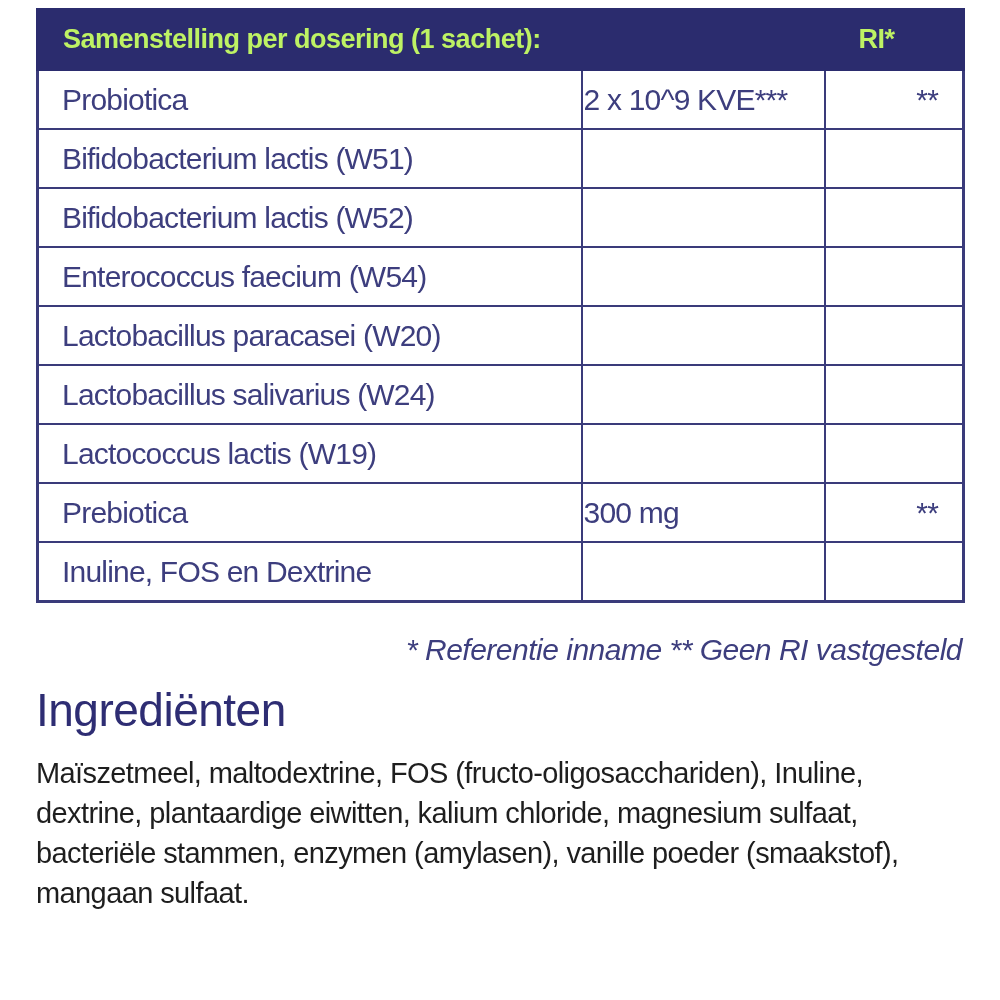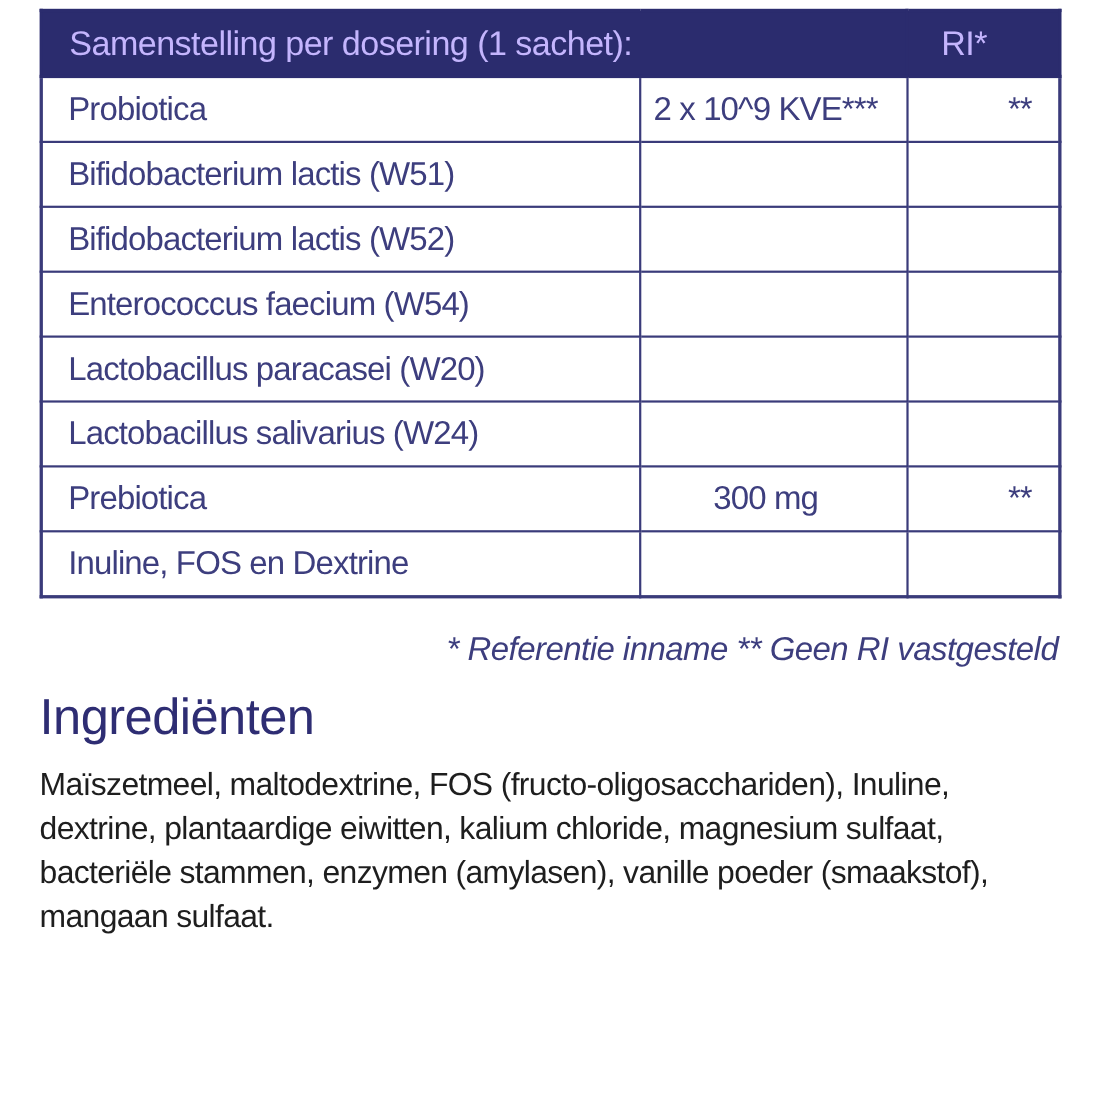--- a/index.html
+++ b/index.html
@@ -23,44 +23,44 @@
     table-layout:fixed;
     width:926px;
     margin:8px 0 0 36px;
   }
   col.c-name{width:544px;}
   col.c-value{width:243px;}
   col.c-ri{width:139px;}
 
   table.composition th{
     background:var(--navy-dark);
-    color:#c4b5fd;
+    color:#bef264;
     height:55px;
-    font-size:31px;
-    font-weight:normal;
+    font-size:27px;
+    font-weight:bold;
     letter-spacing:-0.5px;
     border:3px solid var(--navy-dark);
     vertical-align:middle;
     white-space:nowrap;
   }
   th.th-title{text-align:left;padding-left:24px;}
   th.th-ri{text-align:center;padding-right:36px;}
 
   table.composition td{
     border:2.5px solid var(--border);
     height:55px;
     font-size:30px;
     color:var(--navy-text);
     letter-spacing:-0.8px;
     vertical-align:middle;
     white-space:nowrap;
     overflow:hidden;
   }
   td.name{text-align:left;padding-left:23px;}
-  td.value{text-align:center;padding-right:15px;}
+  td.value{text-align:left;padding-right:15px;}
   td.ri{text-align:right;padding-right:24px;}
   table.composition{border:3px solid var(--border);}
 
   
   .footnotes{
     width:926px;
     margin:30px 0 0 36px;
     text-align:right;
     font-style:italic;
     font-size:30px;
@@ -130,20 +130,25 @@
           <td class="name">Lactobacillus paracasei (W20)</td>
           <td class="value"></td>
           <td class="ri"></td>
         </tr>
         <tr>
           <td class="name">Lactobacillus salivarius (W24)</td>
           <td class="value"></td>
           <td class="ri"></td>
         </tr>
         <tr>
+          <td class="name">Lactococcus lactis (W19)</td>
+          <td class="value"></td>
+          <td class="ri"></td>
+        </tr>
+        <tr>
           <td class="name">Prebiotica</td>
           <td class="value">300 mg</td>
           <td class="ri">**</td>
         </tr>
         <tr>
           <td class="name">Inuline, FOS en Dextrine</td>
           <td class="value"></td>
           <td class="ri"></td>
         </tr>
       </tbody>

